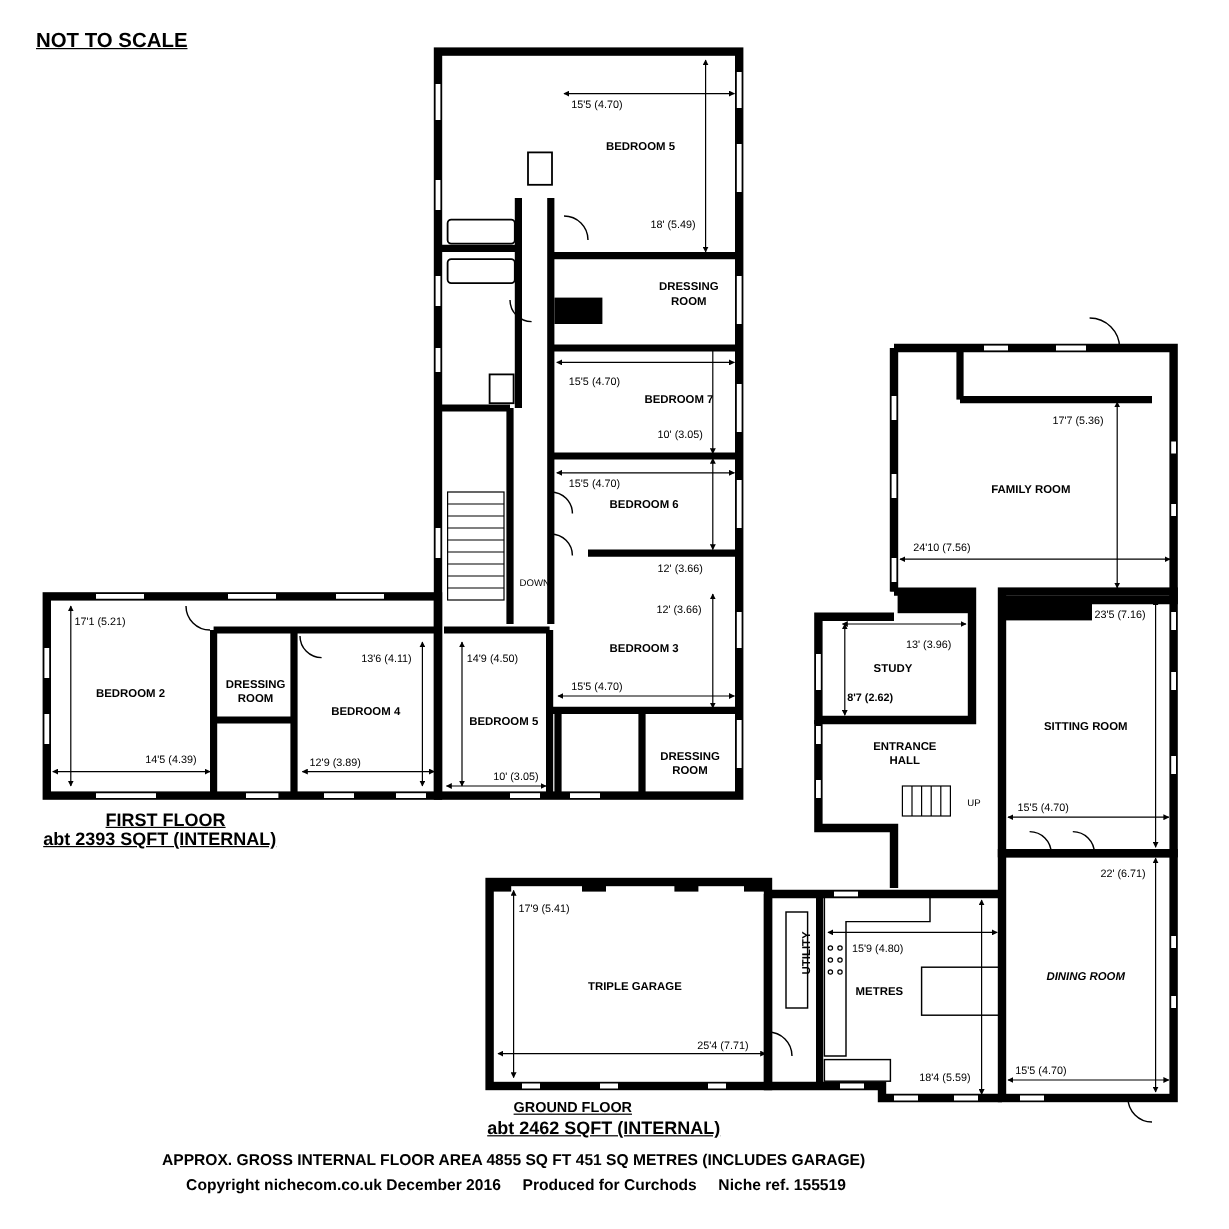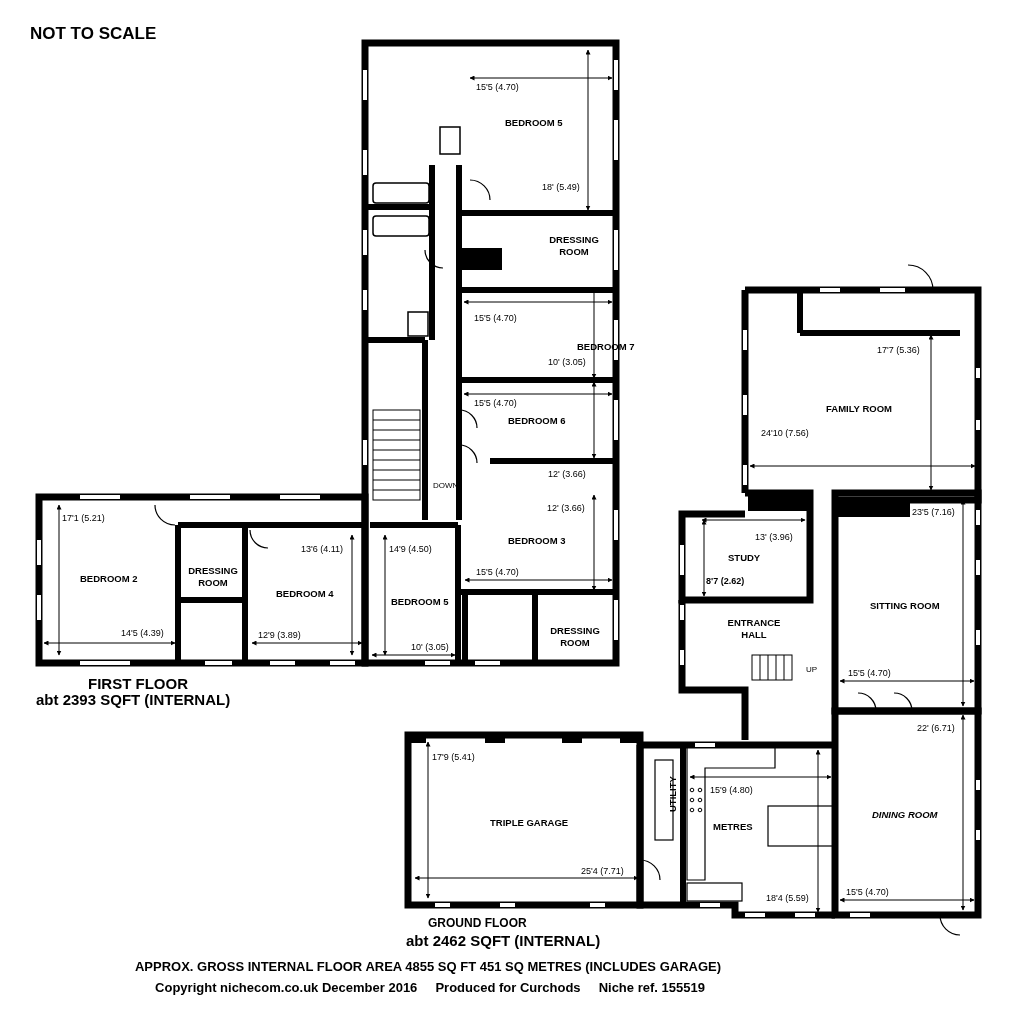--- a/index.html
+++ b/index.html
@@ -3,21 +3,21 @@
 <meta charset="utf-8">
 <style>
   html, body { margin: 0; padding: 0; background: #ffffff; }
   body { width: 1024px; height: 1024px; position: relative; overflow: hidden;
          font-family: "Liberation Sans", sans-serif; color: #000; }
   svg.plan { position: absolute; left: 0; top: 0; }
   .lbl { position: absolute; font-family: "Liberation Sans", sans-serif; font-weight: bold;
          font-size: 9.5px; text-align: center; line-height: 12px; white-space: nowrap; }
   .dim { position: absolute; font-family: "Liberation Sans", sans-serif; font-size: 9px;
          white-space: nowrap; line-height: 10px; }
-  .hdr { position: absolute; font-weight: bold; font-family: "Liberation Sans", sans-serif; }
+  .hdr { position: absolute; font-weight: bold; font-family: "Liberation Sans", sans-serif; text-decoration: underline; }
   .foot { position: absolute; left: 0; width: 860px; text-align: center; font-weight: bold;
           font-family: "Liberation Sans", sans-serif; font-size: 13px; }
 </style>
 </head>
 <body>
 
 <svg class="plan" width="1024" height="1024" viewBox="0 0 1024 1024">
   <defs>
     <marker id="arr" viewBox="0 0 10 10" refX="9" refY="5" markerWidth="5" markerHeight="5" orient="auto-start-reverse">
       <path d="M0,0 L10,5 L0,10 z" fill="#000"></path>
@@ -225,21 +225,21 @@
 </svg>
 
 <div class="hdr" style="left:30px; top:24px; font-size:17px;">NOT TO SCALE</div>
 
 <div class="lbl" style="left:505px; top:117px;">BEDROOM 5</div>
 <div class="dim" style="left:476px; top:82px;">15'5 (4.70)</div>
 <div class="dim" style="left:542px; top:182px;">18' (5.49)</div>
 
 <div class="lbl" style="left:544px; top:234px; width:60px; white-space:normal;"><span>DRESSING ROOM</span></div>
 
-<div class="lbl" style="left:537px; top:341px;margin-left:40px;">BEDROOM 7</div>
+<div class="lbl" style="left:537px; top:328px;">BEDROOM 7</div>
 <div class="dim" style="left:474px; top:313px;">15'5 (4.70)</div>
 <div class="dim" style="left:548px; top:357px;">10' (3.05)</div>
 
 <div class="lbl" style="left:508px; top:415px;">BEDROOM 6</div>
 <div class="dim" style="left:474px; top:398px;">15'5 (4.70)</div>
 <div class="dim" style="left:548px; top:469px;">12' (3.66)</div>
 
 <div class="lbl" style="left:508px; top:535px;">BEDROOM 3</div>
 <div class="dim" style="left:547px; top:503px;">12' (3.66)</div>
 <div class="dim" style="left:476px; top:567px;">15'5 (4.70)</div>
@@ -260,21 +260,21 @@
 <div class="dim" style="left:389px; top:544px;">14'9 (4.50)</div>
 <div class="dim" style="left:411px; top:642px;">10' (3.05)</div>
 
 <div class="dim" style="left:433px; top:481px; font-size:8px;">DOWN</div>
 
 <div class="hdr" style="left:88px; top:675px; font-size:15px;">FIRST FLOOR</div>
 <div class="hdr" style="left:36px; top:691px; font-size:15px;">abt 2393 SQFT (INTERNAL)</div>
 
 <div class="lbl" style="left:826px; top:403px;">FAMILY ROOM</div>
 <div class="dim" style="left:877px; top:345px;">17'7 (5.36)</div>
-<div class="dim" style="left:761px; top:428px;text-align:right;">24'10 (7.56)</div>
+<div class="dim" style="left:761px; top:451px;text-align:right;">24'10 (7.56)</div>
 
 <div class="lbl" style="left:728px; top:552px;">STUDY</div>
 <div class="dim" style="left:755px; top:532px;">13' (3.96)</div>
 <div class="dim" style="left:706px; top:576px;font-weight:bold;">8'7 (2.62)</div>
 
 <div class="lbl" style="left:724px; top:617px; width:60px; white-space:normal;"><span>ENTRANCE HALL</span></div>
 
 <div class="lbl" style="left:870px; top:600px;">SITTING ROOM</div>
 <div class="dim" style="left:912px; top:507px;">23'5 (7.16)</div>
 <div class="dim" style="left:848px; top:668px;">15'5 (4.70)</div>

